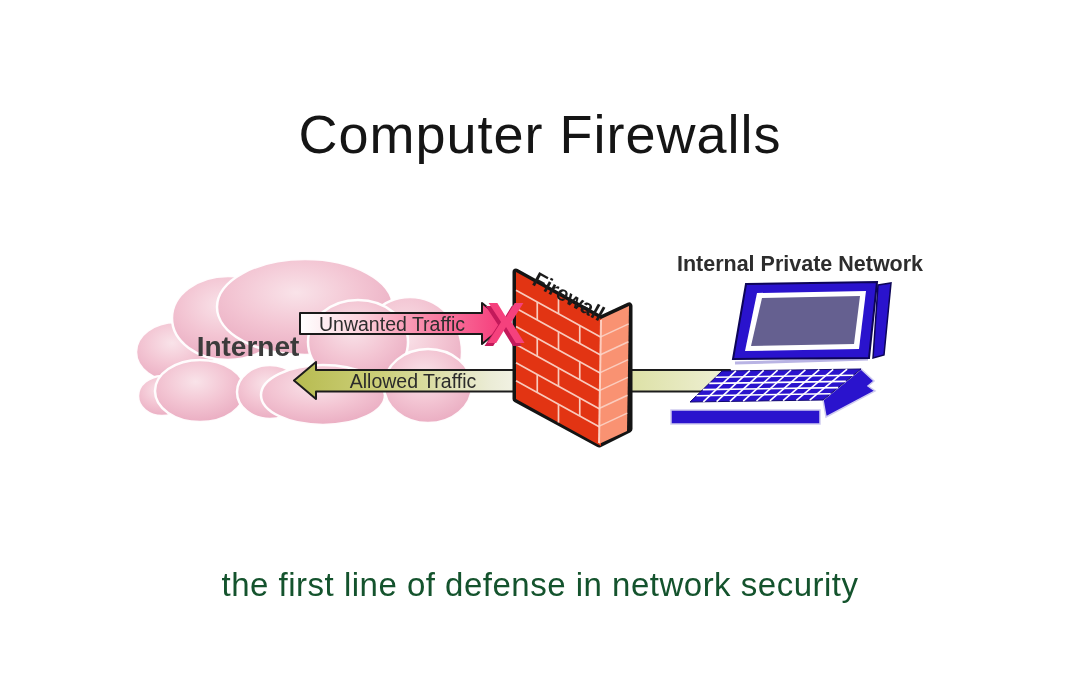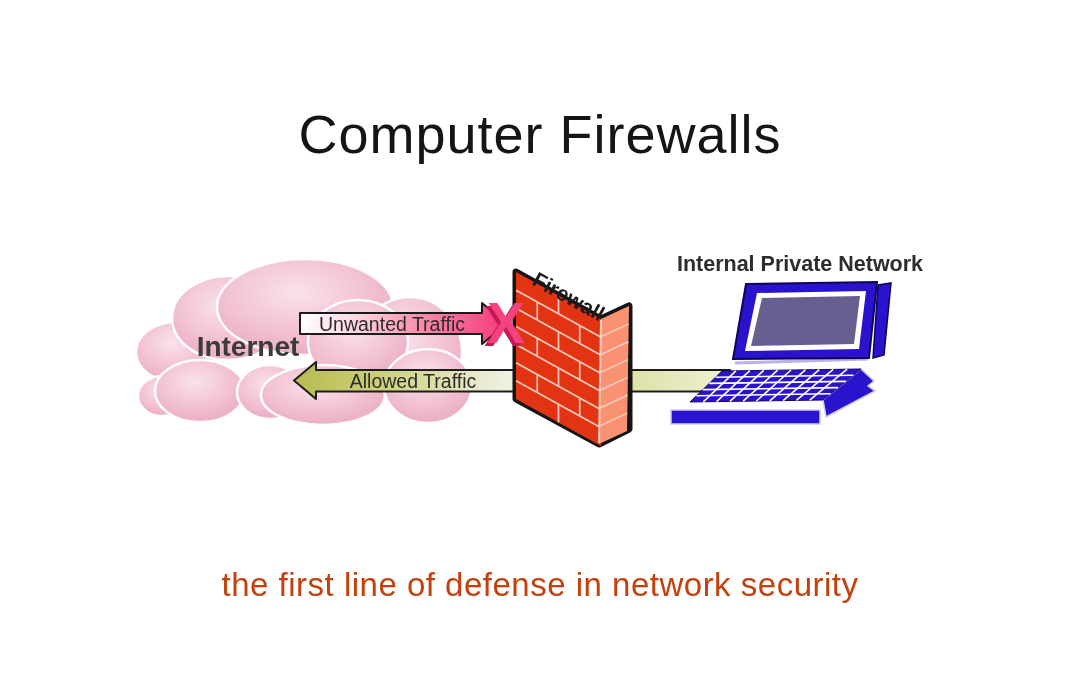--- a/index.html
+++ b/index.html
@@ -2,21 +2,21 @@
 <html><head>
 <meta charset="utf-8">
 <style>
   html,body{margin:0;padding:0;background:#ffffff;}
   .canvas{position:relative;width:1080px;height:700px;background:#ffffff;overflow:hidden;
           font-family:"Liberation Sans",sans-serif;}
   .title{position:absolute;left:0;top:103px;width:1080px;text-align:center;
          font-size:54px;font-weight:400;letter-spacing:1px;color:#151515;
          font-family:"Liberation Sans",sans-serif;}
   .subtitle{position:absolute;left:0;top:566px;width:1080px;text-align:center;
-            font-size:33px;font-weight:400;letter-spacing:0.5px;color:#c2410c;
+            font-size:33px;font-weight:400;letter-spacing:0.5px;color:#14532d;
             font-family:"Liberation Sans",sans-serif;}
   svg{position:absolute;left:0;top:0;}
   text{font-family:"Liberation Sans",sans-serif;}
 </style>
 </head>
 <body>
 
 <div class="canvas">
 
   <div class="title">Computer Firewalls</div>

